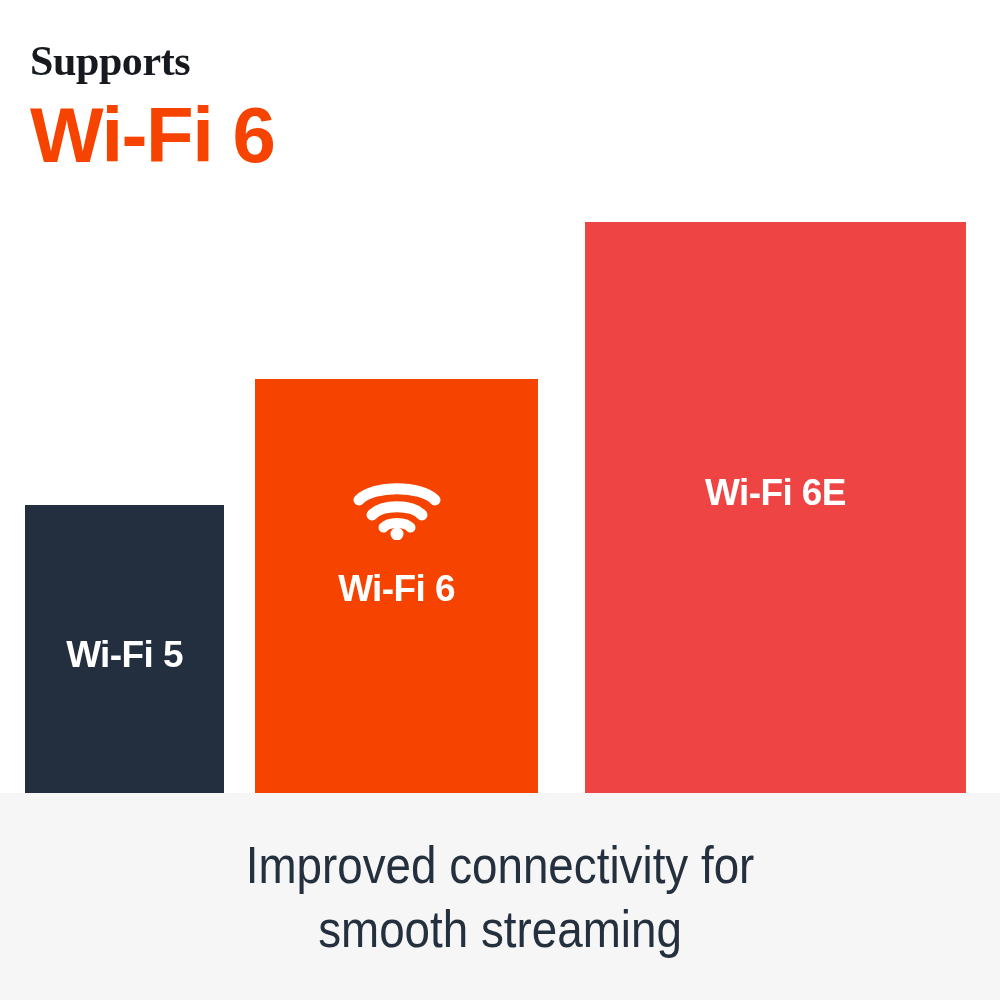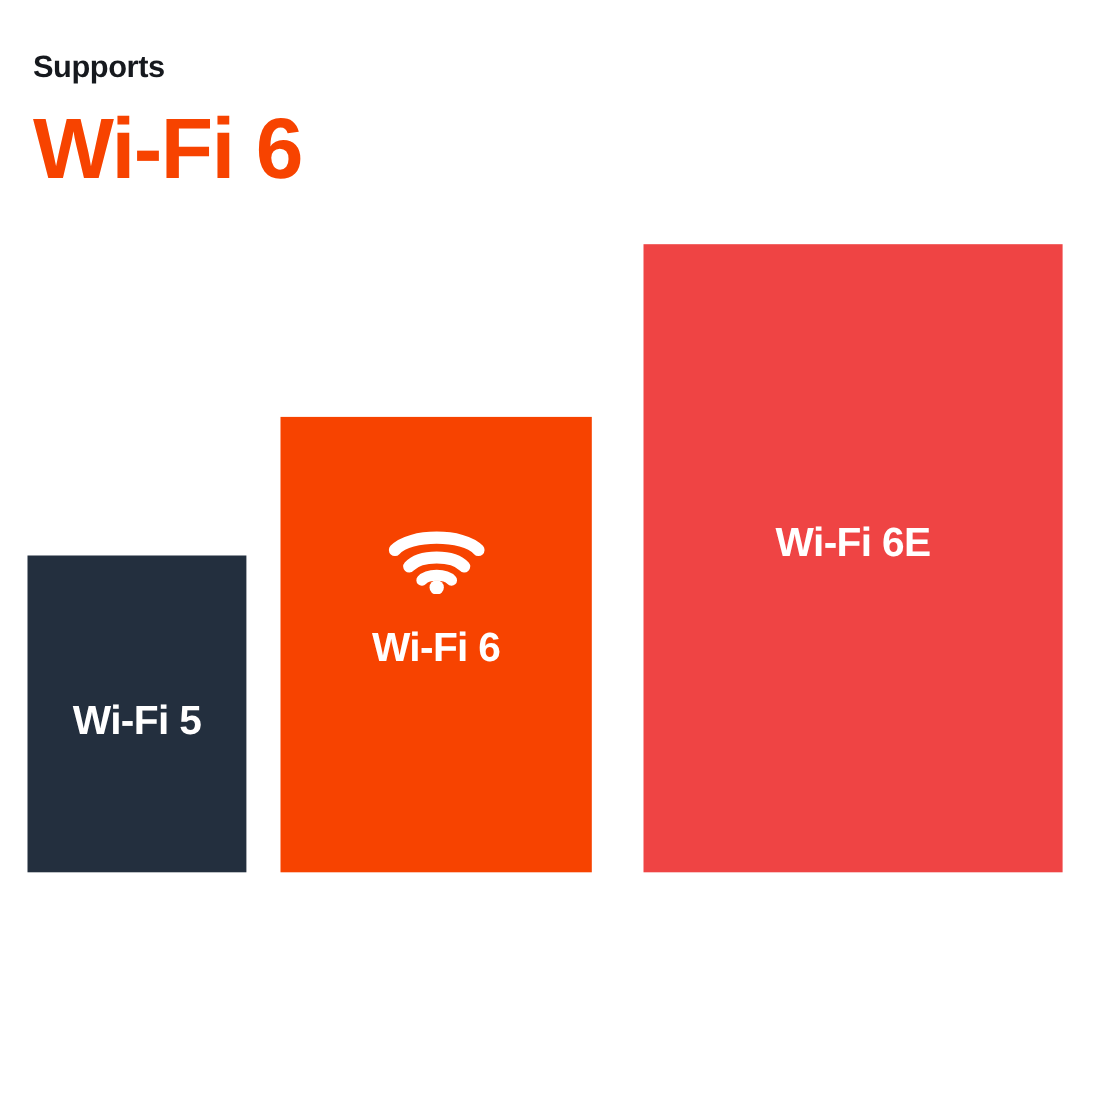--- a/index.html
+++ b/index.html
@@ -20,23 +20,23 @@
   }
 
   
   .header {
     position: absolute;
     left: 30px;
     top: 36px;
     width: 600px;
   }
   .header-eyebrow {
-    font-family: Liberation Sans, sans-serif;
+    font-family: Liberation Serif, serif;
     font-weight: bold;
-    font-size: 28px;
+    font-size: 42px;
     line-height: 50px;
     letter-spacing: -0.4px;
     color: #16191e;
     margin: 0;
     white-space: nowrap;
   }
   .header-title {
     font-family: "Liberation Sans", sans-serif;
     font-weight: bold;
     font-size: 78px;
@@ -166,14 +166,18 @@
       </span>
       <span class="bar-label">Wi-Fi 6</span>
     </div>
 
     <div class="bar" id="bar-wifi6e">
       <span class="bar-label">Wi-Fi 6E</span>
     </div>
 
   </div>
 
+  <div class="caption-band">
+    <div class="caption-text">Improved connectivity for
+smooth streaming</div>
+  </div>
 
 </div>
 
 </body></html>

